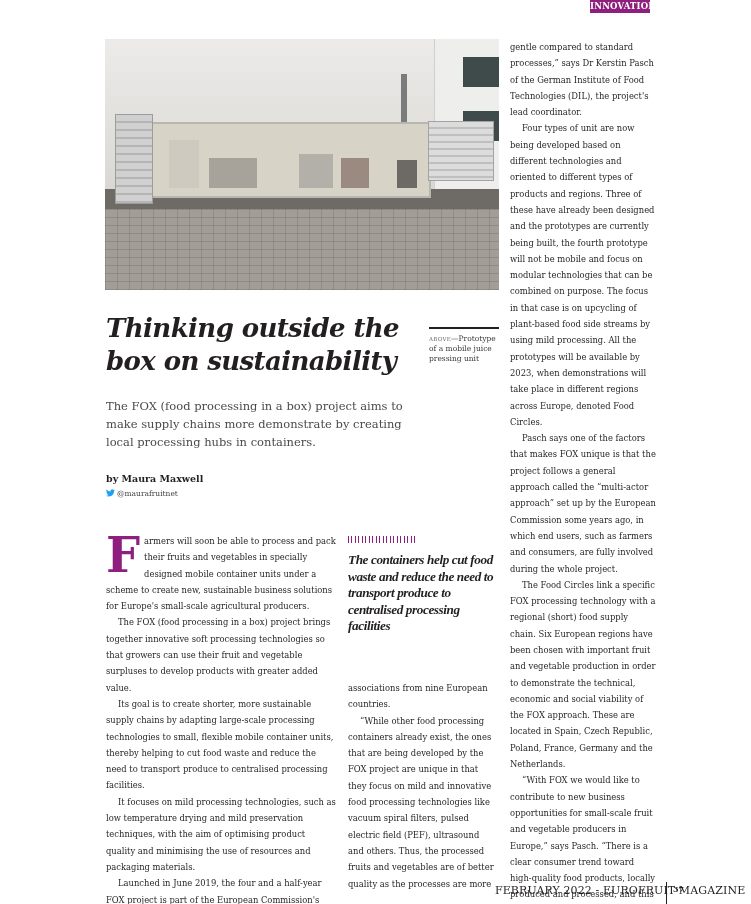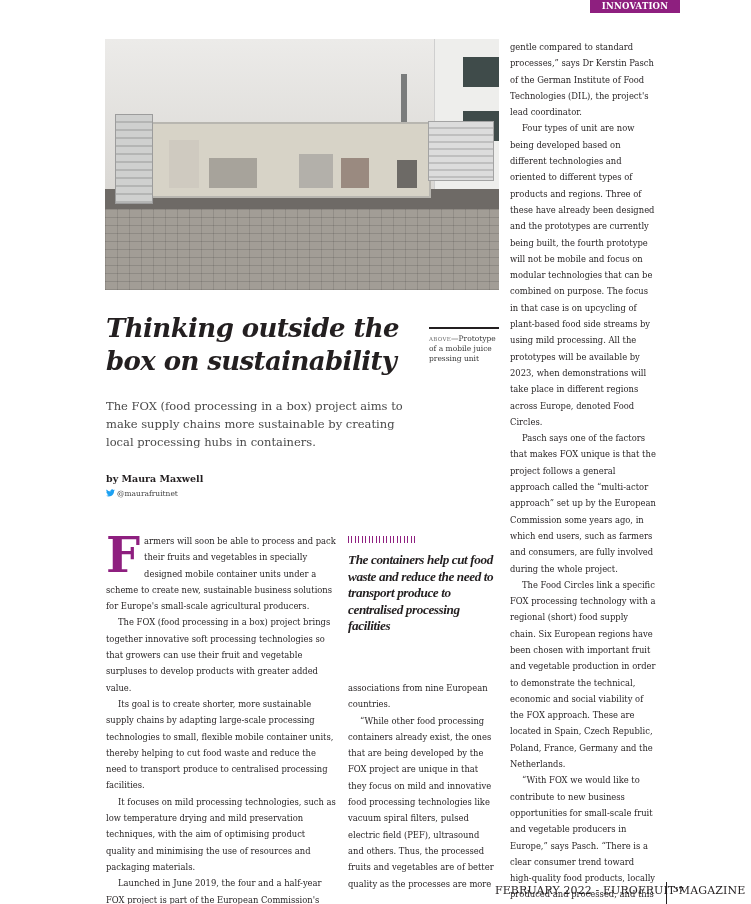--- a/index.html
+++ b/index.html
@@ -2,21 +2,21 @@
 <html><head>
   <meta charset="utf-8">
   <style>
     html, body { margin: 0; padding: 0; }
     body {
       width: 751px; height: 904px; position: relative; overflow: hidden;
       background: #ffffff; color: #231f20;
       font-family: "DejaVu Serif", serif;
     }
     .section-tag {
-      position: absolute; left: 590px; top: 0; width: 90px; height: 13px;
+      position: absolute; left: 590px; top: 0; width: 60px; height: 13px;
       background: #8e1f7f; color: #fff; font-family: "DejaVu Serif", serif;
       font-weight: bold; font-size: 8.5px; line-height: 13px; text-align: center;
       letter-spacing: 0.2px;
     }
     .photo {
       position: absolute; left: 105px; top: 39px; width: 394px; height: 251px; overflow: hidden;
       background: linear-gradient(#e6e5e3 0%, #dcdbd8 55%, #8a8682 62%, #9b968f 100%);
     }
     .photo .sky { position:absolute; left:0; top:0; width:100%; height:150px; background: linear-gradient(#ecebe9,#dad8d4); }
     .photo .building { position:absolute; right:0; top:0; width:64px; height:150px; background:#eeeeec; border-left:1px solid #cfcfcf; }
@@ -96,21 +96,21 @@
   <div class="door-r"></div>
 </div>
 
 <h1 class="headline" style="margin:0;">Thinking outside the box on sustainability</h1>
 
 <div class="caption-rule"></div>
 <div class="caption">
   <span class="lbl">ABOVE</span><span>—</span><span>Prototype of a mobile juice pressing unit</span>
 </div>
 
-<div class="standfirst">The FOX (food processing in a box) project aims to make supply chains more sustainable by creating local processing hubs in containers.</div>
+<div class="standfirst">The FOX (food processing in a box) project aims to make supply chains more demonstrate by creating local processing hubs in containers.</div>
 
 <div class="byline">by Maura Maxwell</div>
 <div class="handle">
   <svg class="twitter-icon" viewBox="0 0 24 20">
     <path fill="#1da1f2" d="M24 2.4a9.8 9.8 0 0 1-2.8.8A4.9 4.9 0 0 0 23.3.5a9.9 9.9 0 0 1-3.1 1.2A4.9 4.9 0 0 0 11.8 6 14 14 0 0 1 1.7.9a4.9 4.9 0 0 0 1.5 6.6A4.9 4.9 0 0 1 1 6.9v.1a4.9 4.9 0 0 0 3.9 4.8 4.9 4.9 0 0 1-2.2.1 4.9 4.9 0 0 0 4.6 3.4A9.9 9.9 0 0 1 0 17.3 14 14 0 0 0 7.5 19.5c9.1 0 14-7.5 14-14v-.6A10 10 0 0 0 24 2.4z"></path>
   </svg>
   <span>@maurafruitnet</span>
 </div>
 
 <div class="col col-left">

